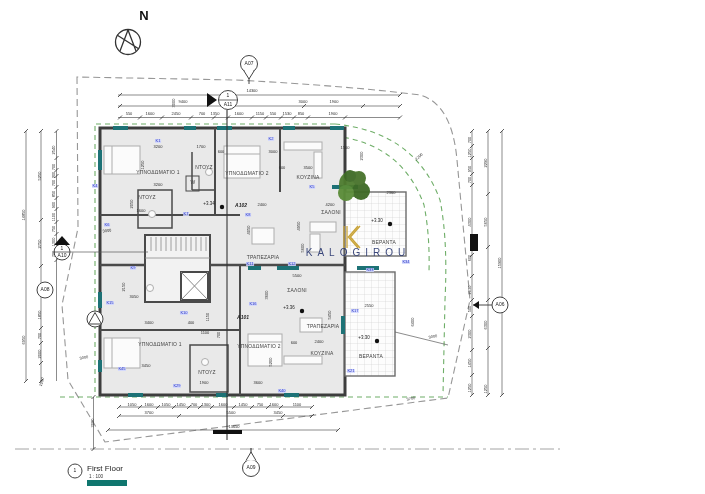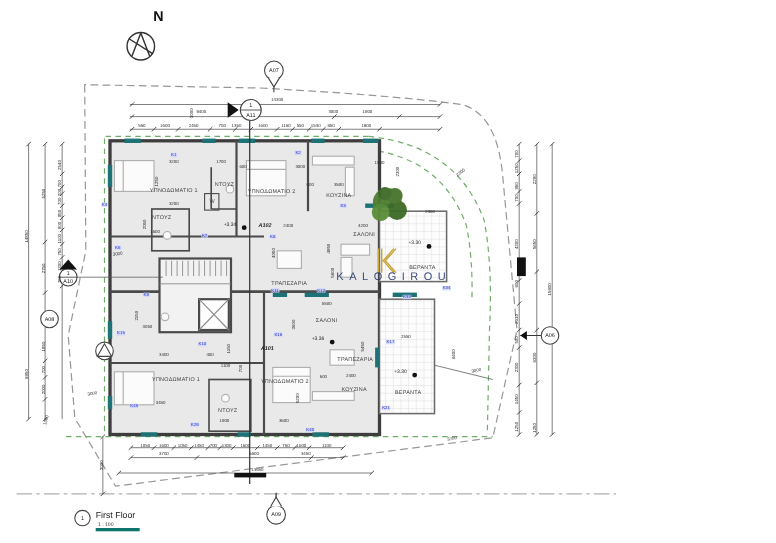--- a/index.html
+++ b/index.html
@@ -13,21 +13,21 @@
   .c-k{font-size:8px;color:#2430c0;background:rgba(208,214,255,.85);padding:0 1px;}
   .c-apt{font-size:10px;font-weight:bold;font-style:italic;color:#1d1d1d;}
   .c-level{font-size:9px;color:#1d1d1d;}
   .balloon{position:absolute;font-size:9px;color:#222;line-height:1;
            transform:translate(-50%,-50%) scale(.55);white-space:nowrap;}
   .north-n{position:absolute;left:144px;top:15px;transform:translate(-50%,-50%);
            font-size:13px;font-weight:bold;color:#111;}
   .wm{position:absolute;left:358px;top:252px;transform:translate(-50%,-50%);
       font-size:10px;letter-spacing:5px;color:#2c3a72;font-weight:500;opacity:.92;}
   .tb-title{position:absolute;left:87px;top:464px;font-size:8px;color:#1c1c1c;
-            border-bottom:3px solid #0f766e;padding:0 4px 7px 0;}
+            border-bottom:6px solid #0f766e;padding:0 4px 7px 0;}
   .tb-scale{position:absolute;left:89px;top:474px;font-size:8px;color:#333;
             transform:scale(.58);transform-origin:left top;}
 </style>
 </head>
 <body>
 
 <div id="canvas">
 
   <svg id="plan-svg" width="705" height="494" viewBox="0 0 705 494">
     <defs>

